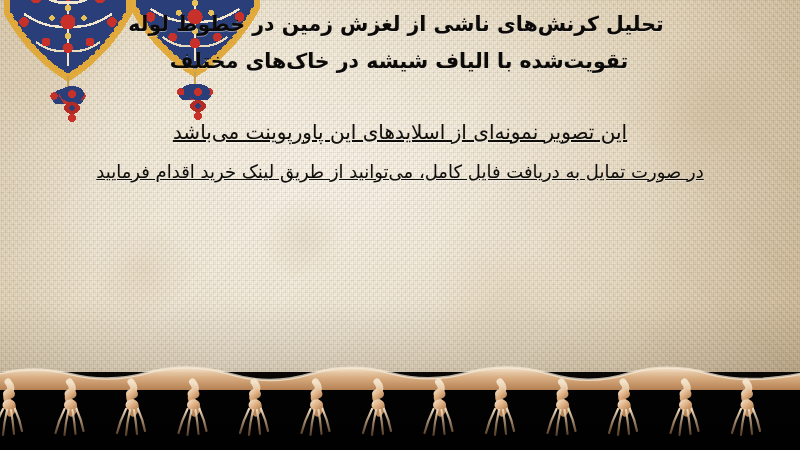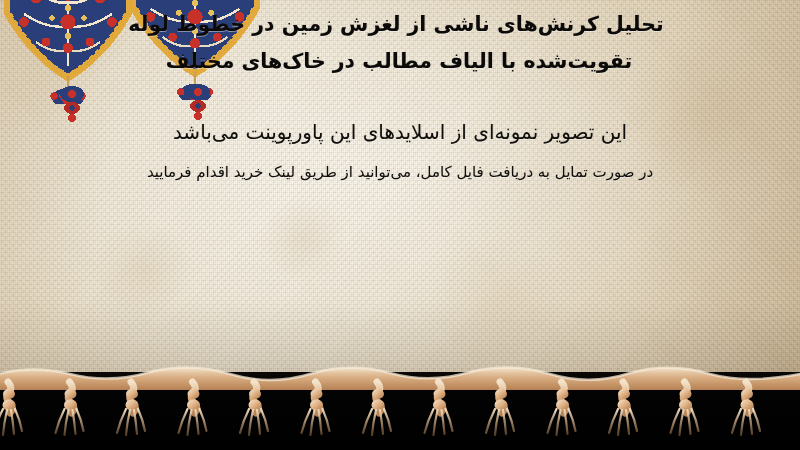--- a/index.html
+++ b/index.html
@@ -86,25 +86,26 @@
   .t1{margin-right:6px;}
 
   .body{
     position:absolute;right:30px;width:740px;
     text-align:center;
     color:#100e0a;
     font-size:20px;
     line-height:40px;
     direction:rtl;
     text-shadow:0 1px 0 rgba(255,255,255,.40), 0 0 1px rgba(60,46,28,.22);
+    text-decoration:underline;
   }
   .body .bline{display:block;white-space:nowrap;}
   .body .bline.l1{font-size:20px;}
   .body .bline.l2{font-size:19.5px;}
-  .body .bline.l3{font-size:15px;}
+  .body .bline.l3{font-size:18px;}
 
   
   .blackband{
     position:absolute;left:0;top:372px;width:800px;height:78px;
     background:linear-gradient(180deg,#0a0705 0%,#040303 22%,#000 100%);
   }
   .fringe{
     position:absolute;left:0;top:360px;width:800px;height:90px;
   }
   .fringe svg{display:block;}
@@ -218,21 +219,21 @@
       <ellipse cx="10" cy="11" rx="4" ry="3" fill="#b42b26"></ellipse>
       <circle cx="10" cy="11" r="1.3" fill="#2a3f7a"></circle>
       <circle cx="10" cy="16" r="2" fill="#c8302a"></circle>
     </svg>
   </div>
 
   <div class="textlayer">
 
     <div class="title" style="top:6px;">
       <span class="tline t1">تحلیل کرنش‌های ناشی از لغزش زمین در خطوط لوله</span>
-      <span class="tline t2">تقویت‌شده با الیاف مطالب در خاک‌های مختلف</span>
+      <span class="tline t2">تقویت‌شده با الیاف شیشه در خاک‌های مختلف</span>
     </div>
 
     <div class="body" style="top:112px;">
       <span class="bline l1">این تصویر نمونه‌ای از اسلایدهای این پاورپوینت می‌باشد</span>
       <span class="bline l3">در صورت تمایل به دریافت فایل کامل، می‌توانید از طریق لینک خرید اقدام فرمایید</span>
     </div>
 
   </div>
 
   <div class="blackband"></div>

